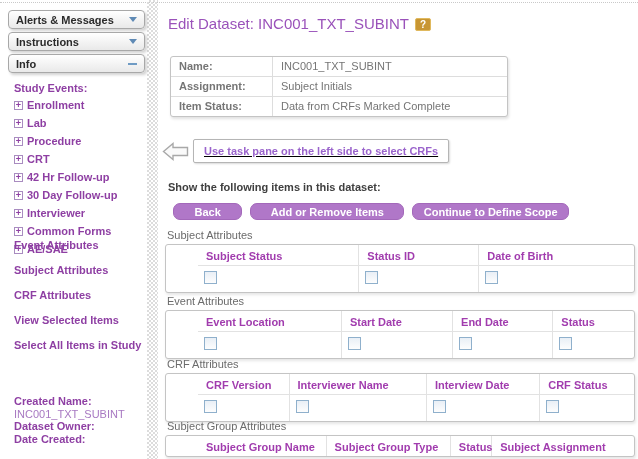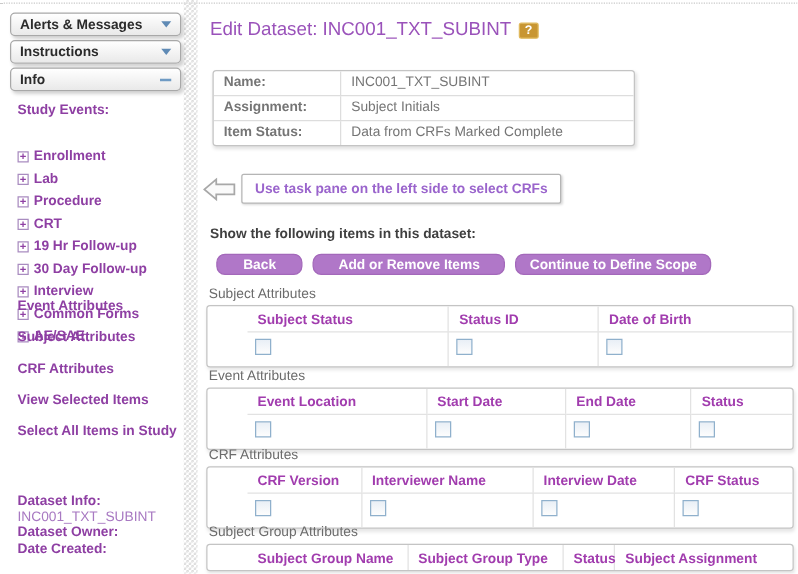--- a/index.html
+++ b/index.html
@@ -19,21 +19,21 @@
     background:linear-gradient(#ffffff,#e9e9e9); border:1px solid #a8a8a8;
     border-radius:4px; box-shadow:2px 2px 3px rgba(0,0,0,0.18);
     display:flex; align-items:center; justify-content:space-between;
     padding:0 7px; cursor:pointer; }
   .panel-label { font-weight:bold; color:#2b2b2b; }
   .tri { width:0; height:0; border-left:4px solid transparent; border-right:4px solid transparent; border-top:5px solid #5f8ab5; }
   .minus { width:9px; height:2px; background:#6f9bc4; }
 
   .side-head { position:absolute; left:14px; top:82px; font-weight:bold; color:#8e3fa3; }
 
-  .tree { position:absolute; left:14px; top:96px;margin-top:20px; }
+  .tree { position:absolute; left:14px; top:96px; }
   .tree-item { display:flex; align-items:center; height:18px; cursor:pointer; }
   .plusbox { width:9px; height:9px; border:1px solid #a98cc0; margin-right:4px;
     color:#8e3fa3; font-size:9px; line-height:6px; text-align:center; font-weight:bold; flex:none; }
   .plusbox::before { content:"+"; }
   .side-link { font-weight:bold; color:#8e3fa3; }
 
   .links { position:absolute; left:14px; top:239px; }
   .links .side-link { display:block; margin-bottom:13px; cursor:pointer; }
 
   .dataset-info { position:absolute; left:14px; top:395px; line-height:12.5px; }
@@ -47,21 +47,21 @@
     border-radius:2px; color:#fff; font-size:10px; font-weight:bold; text-align:center;
     line-height:12px; margin-left:6px; vertical-align:1px; cursor:pointer; }
 
   .info-table { position:absolute; left:8px; top:56px; width:338px; border:1px solid #c4c4c4;
     border-radius:3px; box-shadow:1px 2px 3px rgba(0,0,0,0.12); background:#fff; overflow:hidden; }
   .info-row { display:flex; border-bottom:1px solid #ddd; }
   .info-row:last-child { border-bottom:none; }
   .info-label { width:102px; padding:3px 8px 4px; font-weight:bold; color:#757575; border-right:1px solid #ddd; }
   .info-value { flex:1; padding:3px 8px 4px; color:#757575; }
 
-  .hint-row { position:absolute; left:0; top:139px; display:flex; align-items:center; }
+  .hint-row { position:absolute; left:0; top:139px; display:flex; align-items:center;text-decoration:underline; }
   .hint-box { margin-left:4px; border:1px solid #b5b5b5; border-radius:2px; padding:5px 10px;
     font-weight:bold; color:#9a64cc; box-shadow:1px 1px 2px rgba(0,0,0,0.15); background:#fff; }
 
   .show-label { position:absolute; left:6px; top:181px; font-weight:bold; color:#3f3f3f; }
 
   .btn-row { position:absolute; left:11px; top:203px; width:396px; display:flex; gap:8px; }
   .btn { background:#b077c8; border:1px solid #a368ba; border-radius:7px; color:#fff;
     font-weight:bold; font-size:11px; height:17px; line-height:14px; text-align:center;
     cursor:pointer; font-family:"Liberation Sans",sans-serif; }
   .btn-back { width:80px; } .btn-add { width:178px; } .btn-cont { width:181px; }
@@ -112,50 +112,50 @@
   <div class="tree-item">
       <span class="plusbox"></span>
       <span class="side-link">Procedure</span>
     </div>
   <div class="tree-item">
       <span class="plusbox"></span>
       <span class="side-link">CRT</span>
     </div>
   <div class="tree-item">
       <span class="plusbox"></span>
-      <span class="side-link">19 Hr Follow-up</span>
+      <span class="side-link">42 Hr Follow-up</span>
     </div>
   <div class="tree-item">
       <span class="plusbox"></span>
       <span class="side-link">30 Day Follow-up</span>
     </div>
   <div class="tree-item">
       <span class="plusbox"></span>
-      <span class="side-link">Interview</span>
+      <span class="side-link">Interviewer</span>
     </div>
   <div class="tree-item">
       <span class="plusbox"></span>
       <span class="side-link">Common Forms</span>
     </div>
   <div class="tree-item">
       <span class="plusbox"></span>
       <span class="side-link">AE/SAE</span>
     </div>
 </div>
 
 <div class="links">
   <span class="side-link">Event Attributes</span>
   <span class="side-link">Subject Attributes</span>
   <span class="side-link">CRF Attributes</span>
   <span class="side-link">View Selected Items</span>
   <span class="side-link">Select All Items in Study</span>
 </div>
 
 <div class="dataset-info">
-  <div class="ds-label">Dataset Info:</div>
+  <div class="ds-label">Created Name:</div>
   <div class="ds-value">INC001_TXT_SUBINT</div>
   <div class="ds-label">Dataset Owner:</div>
   <div class="ds-label">Date Created:</div>
 </div>
 
 <div class="main">
   <div class="title"><span>Edit Dataset: INC001_TXT_SUBINT</span><span class="help">?</span></div>
 
   <div class="info-table">
     <div class="info-row">

